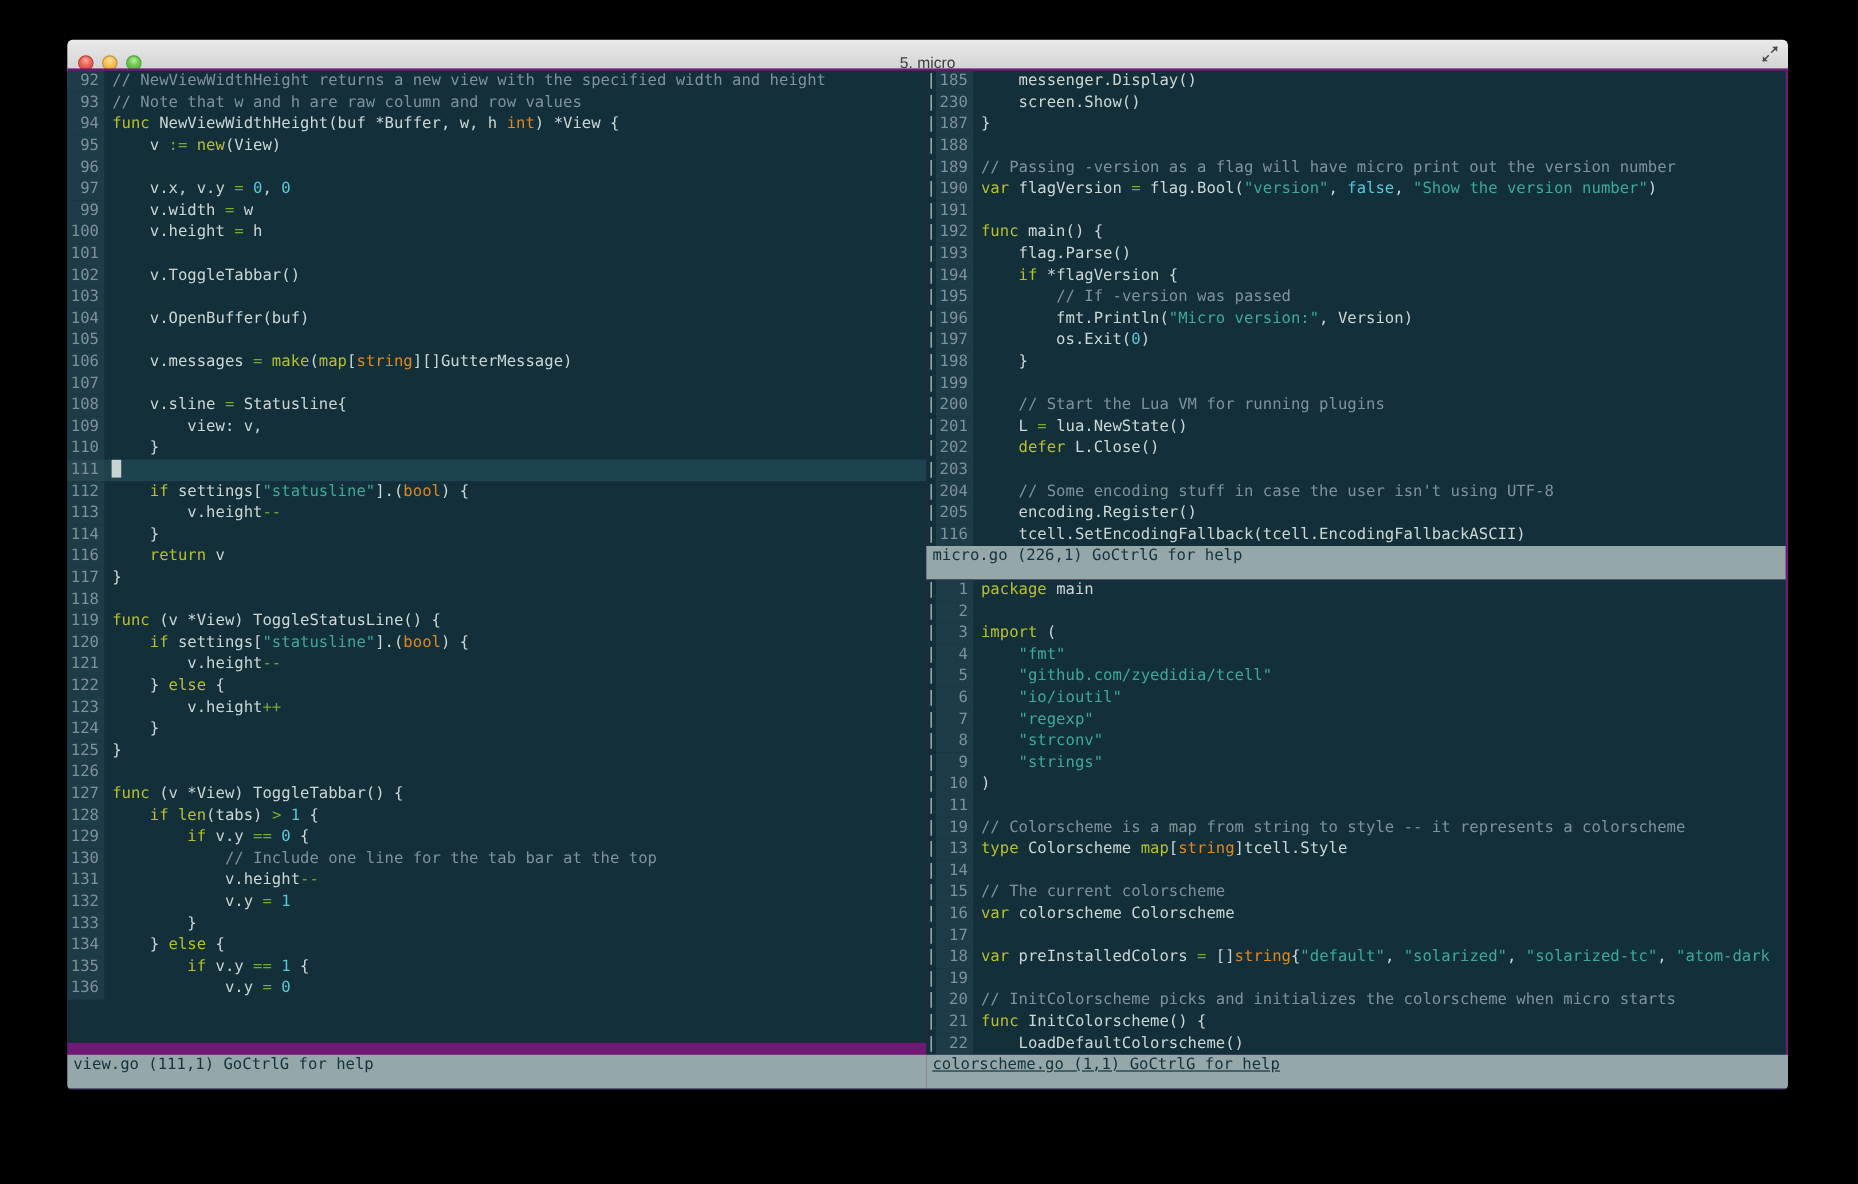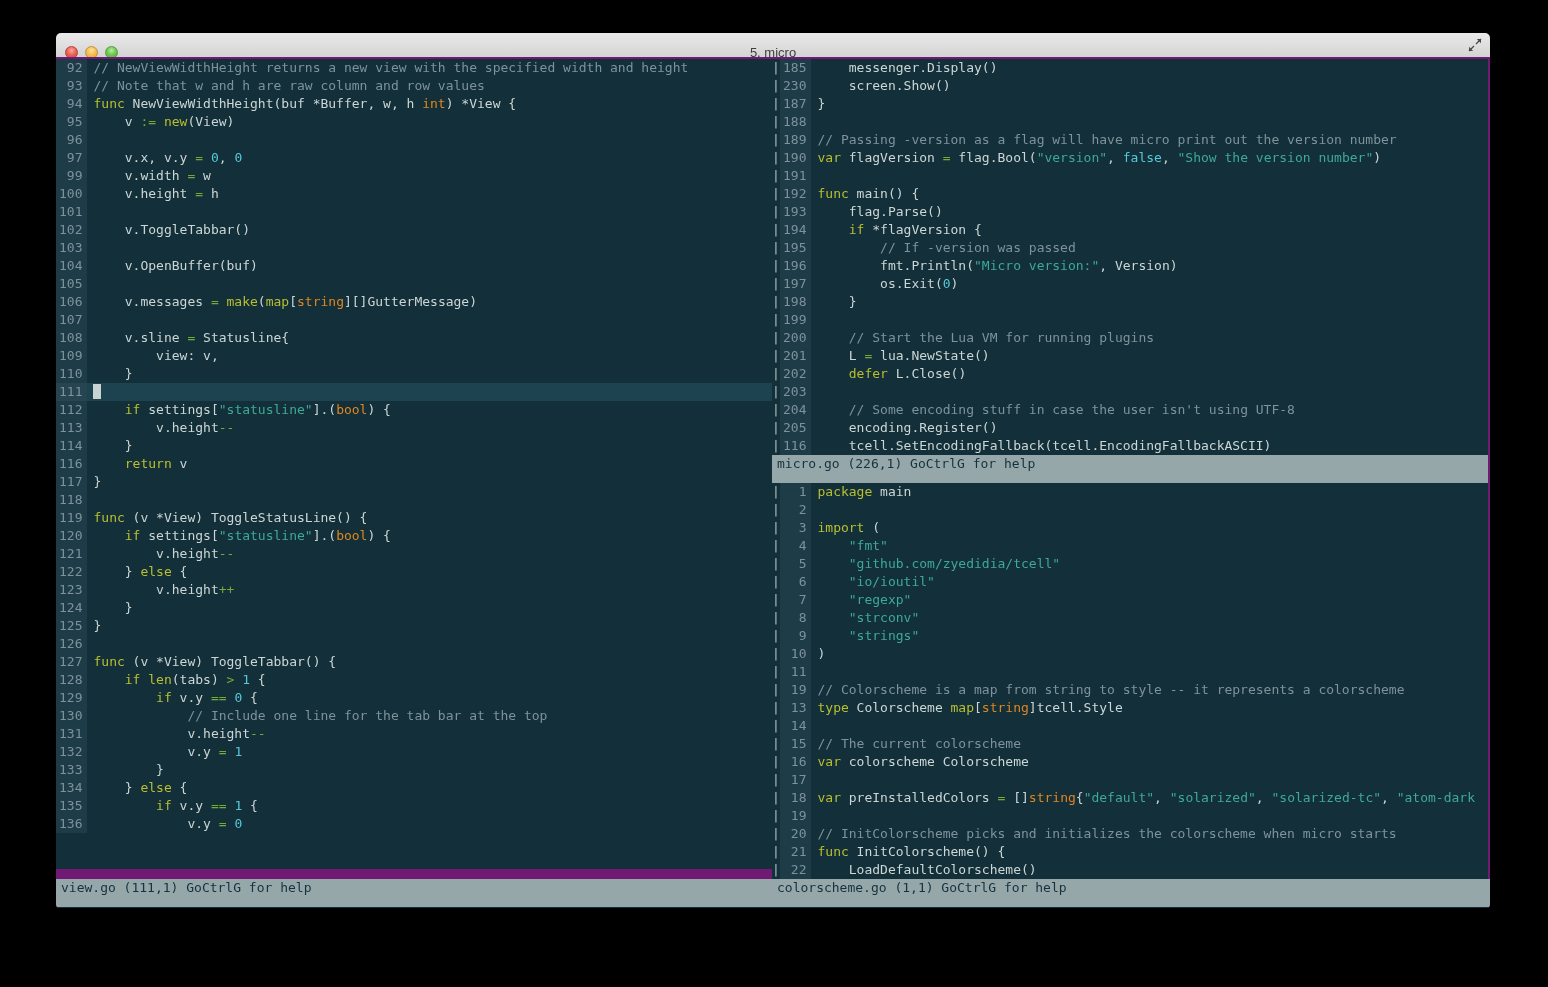--- a/index.html
+++ b/index.html
@@ -50,21 +50,21 @@
   .t { color:#e0861f; }  
   .c { color:#7e929a; }  
   .p { color:#ccd6d4; }  
 
   .statusbar {
     height:28px; background:#95a7a8; color:#15323e;
     display:flex; justify-content:flex-start; padding:0 5px; white-space:pre;
   }
   .bottom-row { display:flex; }
   .bottom-row .leftbar { width:716px; }
-  .bottom-row .rightbar { flex:1; }
+  .bottom-row .rightbar { flex:1;text-decoration:underline; }
   .msgline { height:20px; background:#122f3a; }
 </style>
 </head>
 <body>
 
 <div class="window">
   <div class="titlebar">
     <div class="lights">
       <span class="light red"></span>
       <span class="light yellow"></span>

